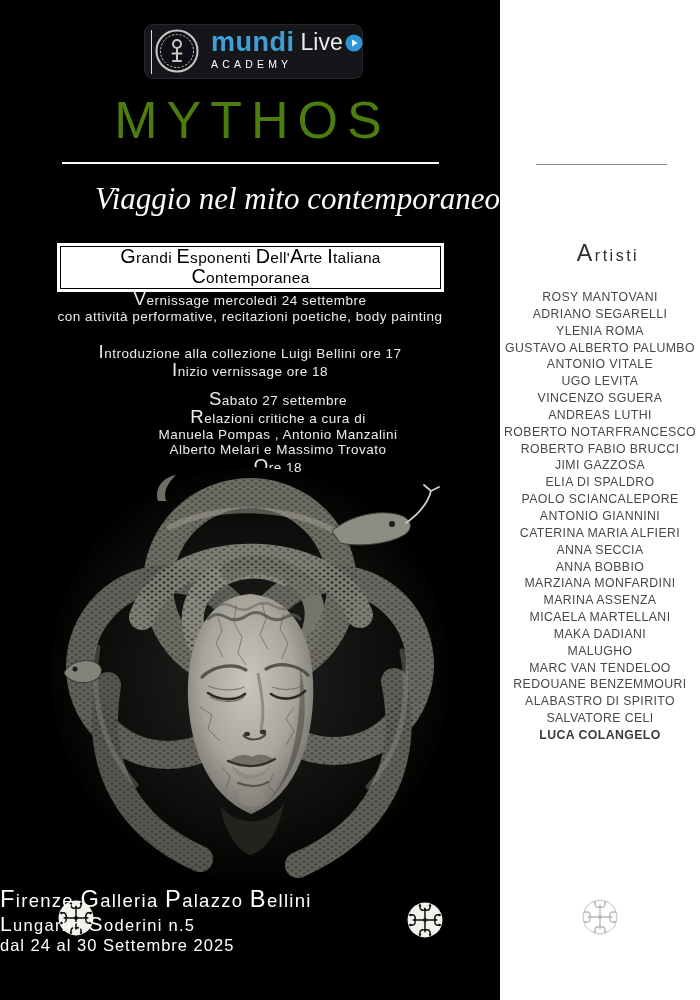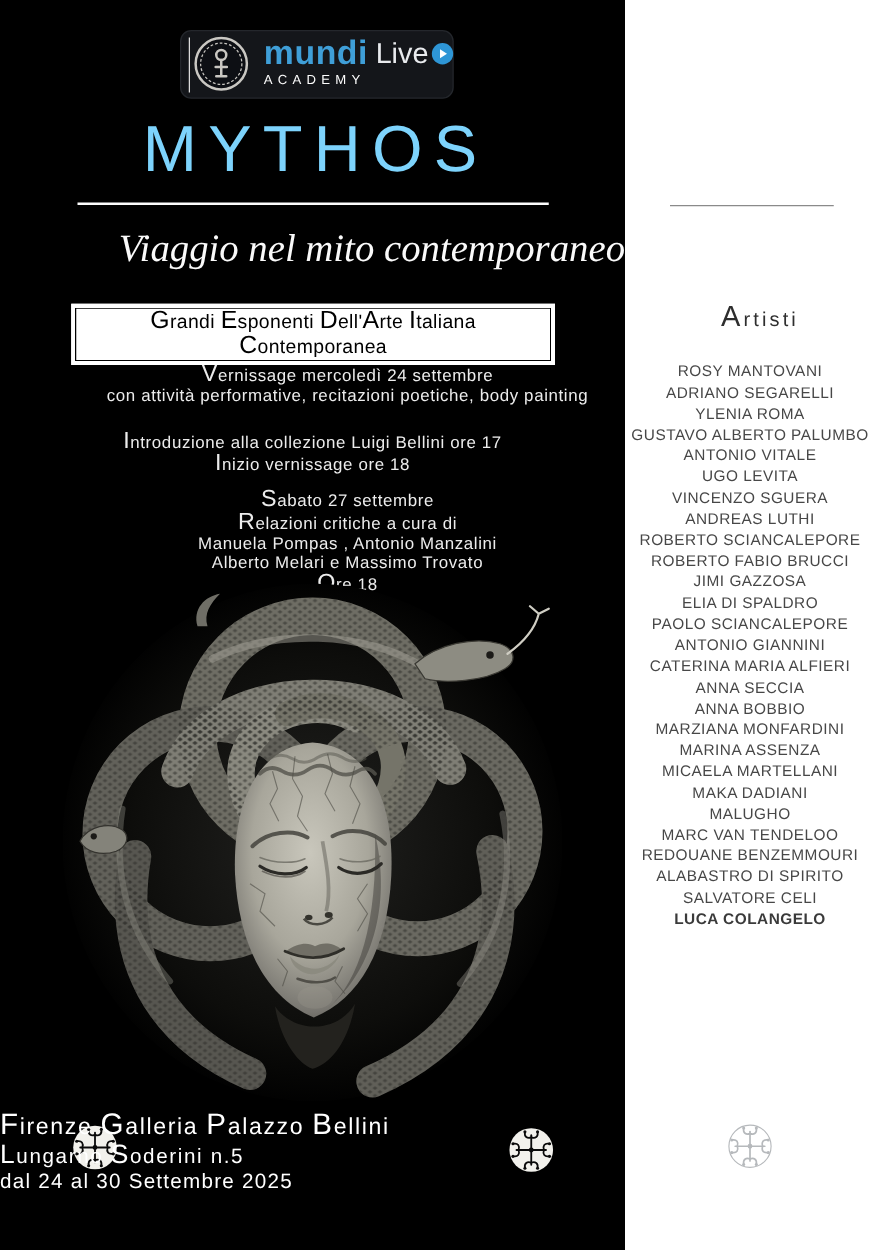--- a/index.html
+++ b/index.html
@@ -10,34 +10,34 @@
         border:1px solid #24272c;border-radius:9px;box-sizing:border-box;}
   .logo-line{position:absolute;left:6px;top:5px;width:1px;height:44px;background:#dcdcdc;}
   .logo-seal{position:absolute;left:10px;top:4px;width:44px;height:44px;}
   .logo-text{position:absolute;left:66px;top:3px;}
   .brand-row{display:flex;align-items:center;}
   .brand{color:#3f9fd8;font-weight:700;font-size:27px;line-height:29px;letter-spacing:.5px;}
   .live{color:#e9ebee;font-weight:400;font-size:23px;margin-left:6px;}
   .play{width:18px;height:18px;margin-left:2px;}
   .academy{color:#fdfdfd;font-size:10.5px;letter-spacing:4.2px;margin-top:1px;}
   
-  .mythos{position:absolute;top:90px;left:0;width:500px;text-align:center;color:#7dd3fc;
+  .mythos{position:absolute;top:90px;left:0;width:500px;text-align:center;color:#4d7c0f;
           font-size:52px;font-weight:400;letter-spacing:9px;padding-left:5px;box-sizing:border-box;
           line-height:60px;}
   .title-rule{position:absolute;top:162px;left:62px;width:377px;height:2px;background:#fdfdfd;}
   .subtitle{position:absolute;top:181px;left:0;width:500px;text-align:right;color:#fafafa;
             font-family:"Liberation Serif",serif;font-style:italic;font-size:31px;}
   .badge{position:absolute;top:243px;left:57px;width:387px;box-sizing:border-box;background:#fff;
          border:3px solid #fff;box-shadow:inset 0 0 0 1px #000;color:#000;text-align:center;
          font-size:15.5px;line-height:19px;padding:1px 0 2px;letter-spacing:.3px;}
   .cap{font-size:1.28em;line-height:1;}
   
   .evt{position:absolute;left:0;width:500px;text-align:center;color:#ececec;
        font-size:13.5px;line-height:15.6px;letter-spacing:.5px;}
-  .evt-a{top:291px;margin-left:28px;} .evt-b{top:344px;} .evt-c{top:391px;line-height:15.8px;padding-left:28px;}
+  .evt-a{top:291px;} .evt-b{top:344px;} .evt-c{top:391px;line-height:15.8px;padding-left:28px;}
   .lc::first-letter{font-size:1.38em;}
   
   .medusa{position:absolute;left:50px;top:466px;width:400px;height:416px;}
   
   .venue{position:absolute;top:888px;left:0;width:492px;text-align:left;color:#ffffff;}
   .v1{font-size:18.5px;letter-spacing:1.3px;line-height:25px;}
   .v2{font-size:16.5px;letter-spacing:1.3px;line-height:21px;}
   .v3{font-size:16.5px;letter-spacing:1px;line-height:19px;}
   .medallion{position:absolute;width:36px;height:36px;}
   .med-left{left:58px;top:900px;} .med-right{left:407px;top:902px;}
@@ -234,21 +234,21 @@
     <div class="artisti">Artisti</div>
     <div class="artists">
         <div>ROSY MANTOVANI</div>
         <div>ADRIANO SEGARELLI</div>
         <div>YLENIA ROMA</div>
         <div>GUSTAVO ALBERTO PALUMBO</div>
         <div>ANTONIO VITALE</div>
         <div>UGO LEVITA</div>
         <div>VINCENZO SGUERA</div>
         <div>ANDREAS LUTHI</div>
-        <div>ROBERTO SCIANCALEPORE</div>
+        <div>ROBERTO NOTARFRANCESCO</div>
         <div>ROBERTO FABIO BRUCCI</div>
         <div>JIMI GAZZOSA</div>
         <div>ELIA DI SPALDRO</div>
         <div>PAOLO SCIANCALEPORE</div>
         <div>ANTONIO GIANNINI</div>
         <div>CATERINA MARIA ALFIERI</div>
         <div>ANNA SECCIA</div>
         <div>ANNA BOBBIO</div>
         <div>MARZIANA MONFARDINI</div>
         <div>MARINA ASSENZA</div>

